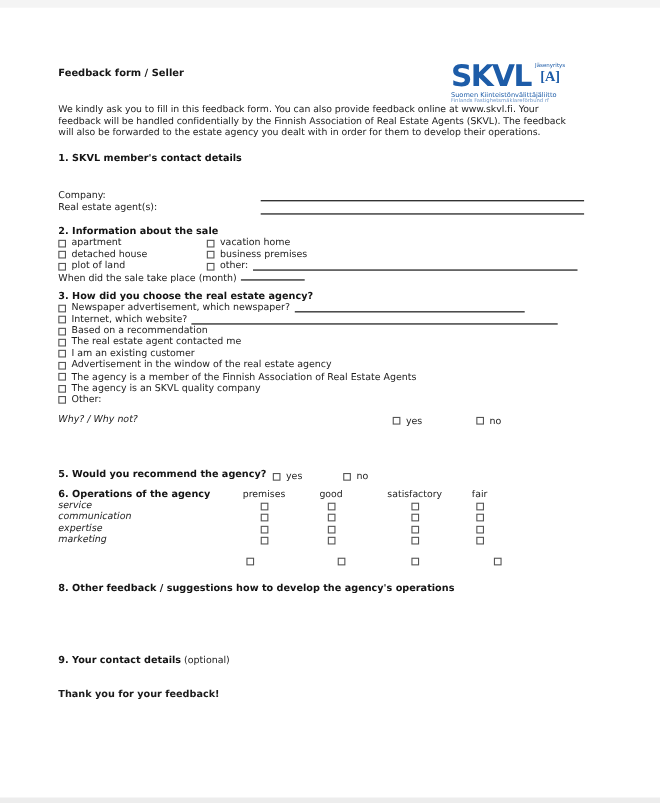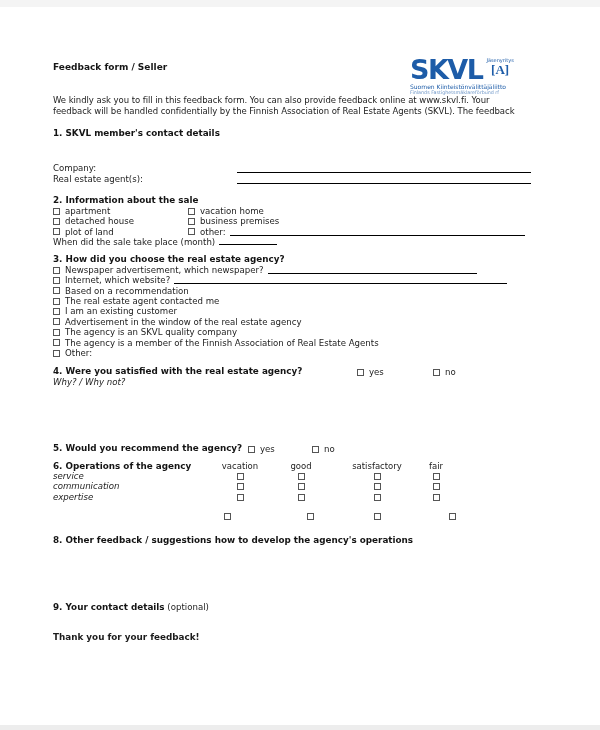--- a/index.html
+++ b/index.html
@@ -55,21 +55,21 @@
   .fl-web  { margin-right:38px; }
 
   
   .s4 { margin-top:8px; position:relative; }
   .yn { position:absolute; top:1px; display:flex; align-items:center; font-weight:normal; font-size:8.6px; }
   .s4 .yn-yes { left:304px; }
   .s4 .yn-no  { left:380px; }
   .why-row { font-style:italic; height:10.4px; }
 
   
-  .s5 { margin-top:56px; position:relative; height:10.4px; }
+  .s5 { margin-top:40px; position:relative; height:10.4px; }
   .s5 .yn-yes { left:195px; }
   .s5 .yn-no  { left:259px; }
 
   
   .s6 { margin-top:7px; }
   .s6head { position:relative; height:10.4px; }
   .colpos { position:absolute; top:0; transform:translateX(-50%); white-space:nowrap; font-size:8.5px; }
   .s6 .cp1 { left:187px; } .s6 .cp2 { left:248px; } .s6 .cp3 { left:324px; } .s6 .cp4 { left:383px; }
   .gridrow { position:relative; height:10.4px;font-style:italic; }
   .cb.abs { position:absolute; top:2px; margin:0; }
@@ -102,20 +102,21 @@
           <span class="logo-mark">[A]</span>
         </span>
       </div>
       <div class="logo-org">Suomen Kiinteistönvälittäjäliitto</div>
       <div class="logo-org2">Finlands Fastighetsmäklareförbund rf</div>
     </div>
 
     <div class="intro">
       <div>We kindly ask you to fill in this feedback form. You can also provide feedback online at www.skvl.fi. Your</div>
       <div>feedback will be handled confidentially by the Finnish Association of Real Estate Agents (SKVL). The feedback</div>
+      <div>will also be forwarded to the estate agency you dealt with in order for them to develop their operations.</div>
     </div>
 
     <div class="s1">
       <div class="sec-heading">1. SKVL member's contact details</div>
       <div class="field-row first">
         <span class="field-label">Company:</span>
         <span class="field-line"></span>
       </div>
       <div class="field-row">
         <span class="field-label">Real estate agent(s):</span>
@@ -184,34 +185,33 @@
       <div class="s3row">
         <span class="cb"></span>
           <span>I am an existing customer</span>
       </div>
       <div class="s3row">
         <span class="cb"></span>
           <span>Advertisement in the window of the real estate agency</span>
       </div>
       <div class="s3row">
         <span class="cb"></span>
+          <span>The agency is a member of the Finnish Association of Real Estate Agents</span>
+      </div>
+      <div class="s3row">
+        <span class="cb"></span>
           <span>The agency is an SKVL quality company</span>
       </div>
       <div class="s3row">
         <span class="cb"></span>
-          <span>The agency is a member of the Finnish Association of Real Estate Agents</span>
-      </div>
-      <div class="s3row">
-        <span class="cb"></span>
           <span>Other:</span>
       </div>
     </div>
 
     <div class="s4">
-      <div class="sec-heading">4. Were you satisfied with the real estate agency?</div>
       <span class="yn yn-yes">
           <span class="cb"></span>
           <span>yes</span>
         </span>
       <span class="yn yn-no">
           <span class="cb"></span>
           <span>no</span>
         </span>
       <div class="why-row">Why? / Why not?</div>
     </div>
@@ -224,21 +224,21 @@
         </span>
       <span class="yn yn-no">
           <span class="cb"></span>
           <span>no</span>
         </span>
     </div>
 
     <div class="s6">
       <div class="s6head">
         <span class="sec-heading">6. Operations of the agency</span>
-        <span class="colpos cp1">vacation</span>
+        <span class="colpos cp1">premises</span>
         <span class="colpos cp2">good</span>
         <span class="colpos cp3">satisfactory</span>
         <span class="colpos cp4">fair</span>
       </div>
       <div class="gridrow">
         <span>service</span>
         <span class="cb abs cb1"></span>
         <span class="cb abs cb2"></span>
         <span class="cb abs cb3"></span>
         <span class="cb abs cb4"></span>
@@ -250,20 +250,27 @@
         <span class="cb abs cb3"></span>
         <span class="cb abs cb4"></span>
       </div>
       <div class="gridrow">
         <span>expertise</span>
         <span class="cb abs cb1"></span>
         <span class="cb abs cb2"></span>
         <span class="cb abs cb3"></span>
         <span class="cb abs cb4"></span>
       </div>
+      <div class="gridrow">
+        <span>marketing</span>
+        <span class="cb abs cb1"></span>
+        <span class="cb abs cb2"></span>
+        <span class="cb abs cb3"></span>
+        <span class="cb abs cb4"></span>
+      </div>
     </div>
 
     <div class="s7">
       <div class="gridrow">
         <span class="cb abs cb1"></span>
         <span class="cb abs cb2"></span>
         <span class="cb abs cb3"></span>
         <span class="cb abs cb4"></span>
       </div>
     </div>

